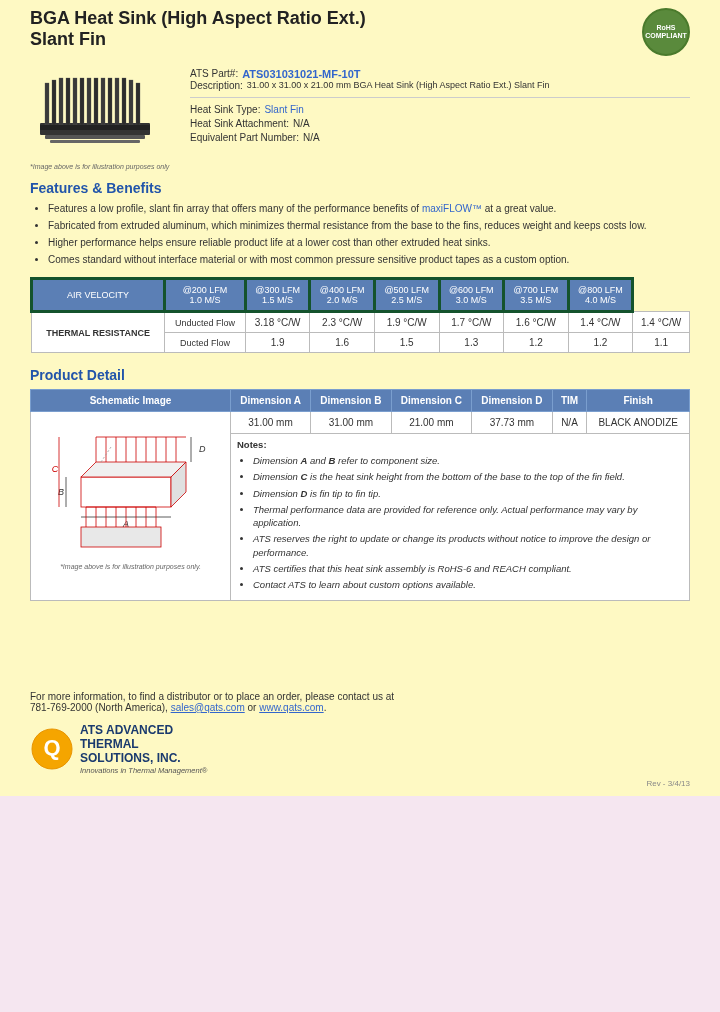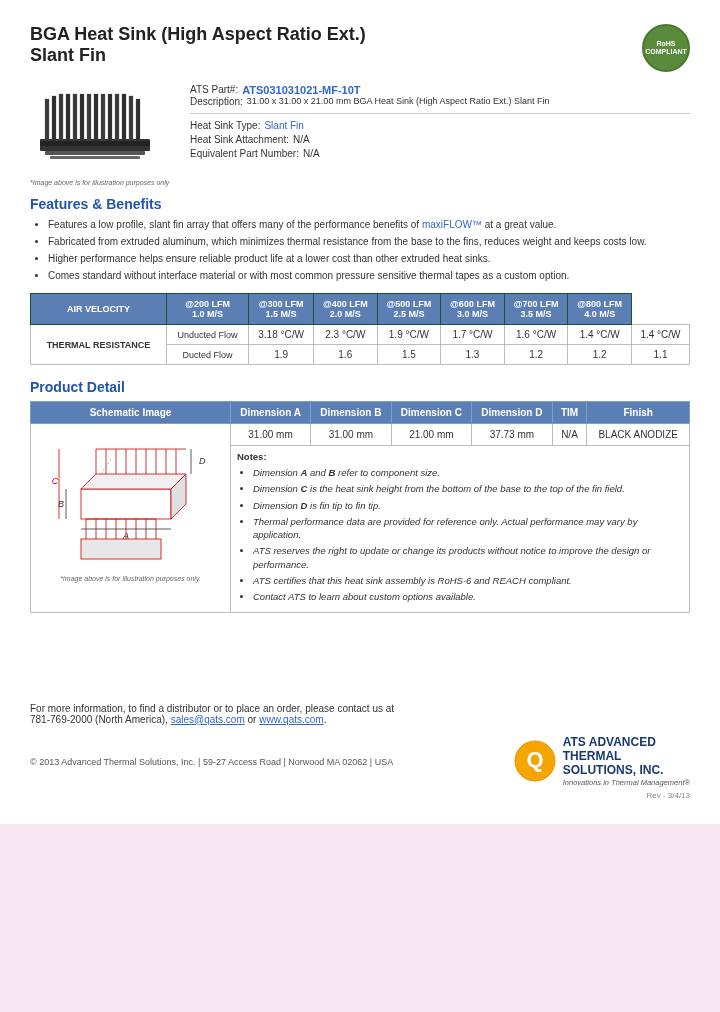--- a/index.html
+++ b/index.html
@@ -5,22 +5,22 @@
     * { margin: 0; padding: 0; box-sizing: border-box; }
     body {
       font-family: Arial, sans-serif;
       font-size: 11px;
       background: #f5e6f0;
       width: 720px;
       min-height: 1012px;
       color: #333;
     }
     .page {
-      background: #ffffff;
-      padding: 24px 30px;
+      background: #fef9c3;
+      padding: 8px 30px;
       max-width: 720px;
     }
     .header {
       display: flex;
       justify-content: space-between;
       align-items: flex-start;
       margin-bottom: 12px;
     }
     .title-block h1 {
       font-size: 18px;
@@ -132,23 +132,23 @@
       width: 100%;
       border-collapse: collapse;
       margin-bottom: 14px;
       font-size: 10px;
     }
     .thermal-table th {
       background: #5b7fb5;
       color: white;
       text-align: center;
       padding: 5px 3px;
-      border: 1px solid #14532d;
+      border: 3px solid #14532d;
       font-size: 9px;
-      font-weight: bold;
+      font-weight: normal;
     }
     .thermal-table th.air-velocity-header {
       background: #5b7fb5;
       font-size: 9px;
     }
     .thermal-table td {
       border: 1px solid #bbb;
       text-align: center;
       padding: 4px 3px;
       background: white;
@@ -343,21 +343,21 @@
         </div>
       </div>
     </div>
   </div>
 
   <div class="section-title">Features &amp; Benefits</div>
   <ul class="bullets">
     <li>Features a low profile, slant fin array that offers many of the performance benefits of <span class="inline-link">maxiFLOW™</span> at a great value.</li>
     <li>Fabricated from extruded aluminum, which minimizes thermal resistance from the base to the fins, reduces weight and keeps costs low.</li>
     <li>Higher performance helps ensure reliable product life at a lower cost than other extruded heat sinks.</li>
-    <li>Comes standard without interface material or with most common pressure sensitive thermal tapes as a custom option.</li>
+    <li>Comes standard without interface material or with most common pressure sensitive product tapes as a custom option.</li>
   </ul>
 
   <table class="thermal-table">
     <thead>
       <tr>
         <th colspan="1" class="air-velocity-header">AIR VELOCITY</th>
         <th>@200 LFM<br>1.0 M/S</th>
         <th>@300 LFM<br>1.5 M/S</th>
         <th>@400 LFM<br>2.0 M/S</th>
         <th>@500 LFM<br>2.5 M/S</th>
@@ -490,27 +490,20 @@
 
   <div class="footer-area">
     <div class="footer-contact">
       <span>For more information, to find a distributor or to place an order, please contact us at</span><br>
       <span>781-769-2000 (North America),</span>
       <a href="#">sales@qats.com</a>
       <span>or</span>
       <a href="#">www.qats.com</a><span>.</span>
     </div>
     <div class="footer-bottom">
-      <div>
-        <span class="footer-copyright">
-          <span>© 2013 Advanced Thermal Solutions, Inc.</span>
-          |
-          <span>59-27 Access Road  |  Norwood MA  02062  |  USA</span>
-        </span>
-      </div>
       <div class="ats-logo">
         <svg class="ats-logo-q" viewBox="0 0 44 44">
           <circle cx="22" cy="22" r="20" fill="#f5a500" stroke="#e89400" stroke-width="1"></circle>
           <text x="22" y="28" text-anchor="middle" font-size="22" font-weight="bold" fill="white" font-family="Arial">Q</text>
         </svg>
         <div>
           <div class="ats-logo-text">ATS ADVANCED<br>THERMAL<br>SOLUTIONS, INC.</div>
           <div class="ats-logo-tagline">Innovations in Thermal Management®</div>
         </div>
       </div>

